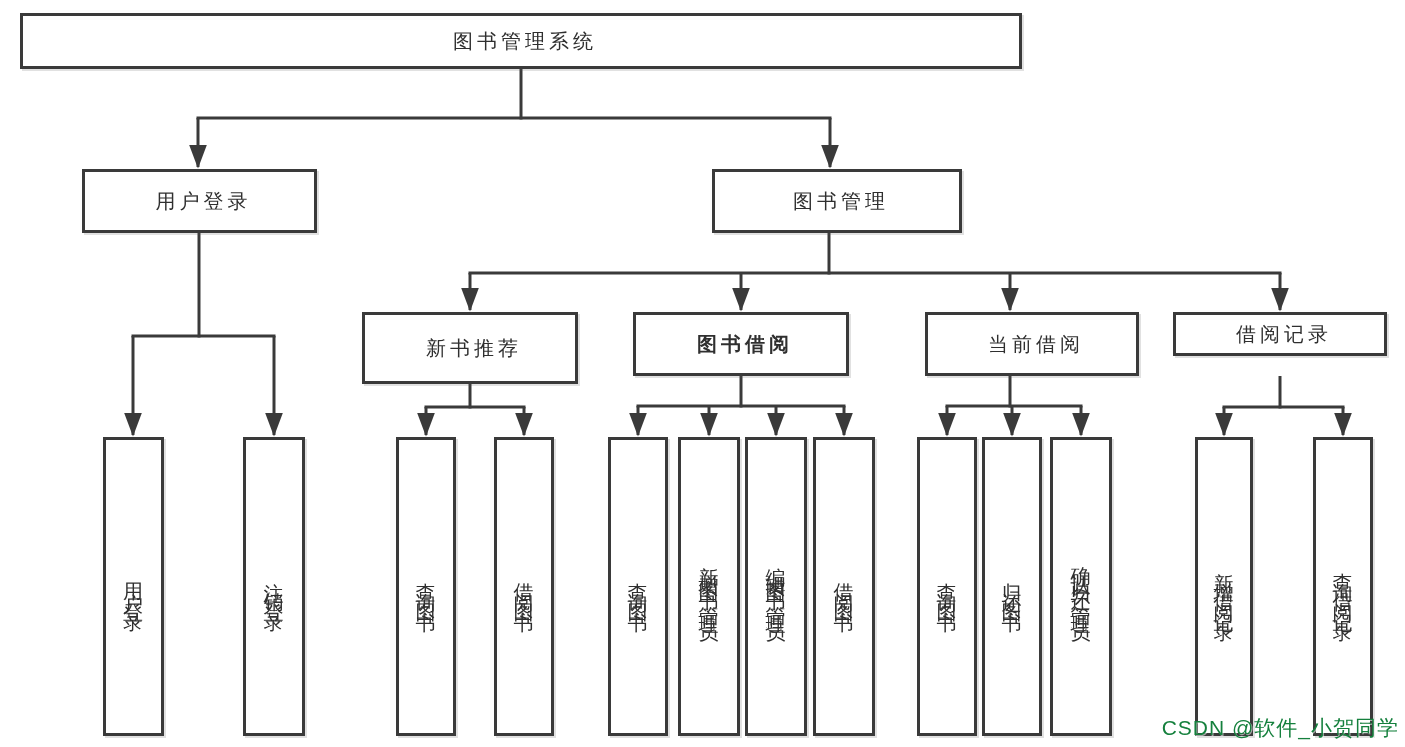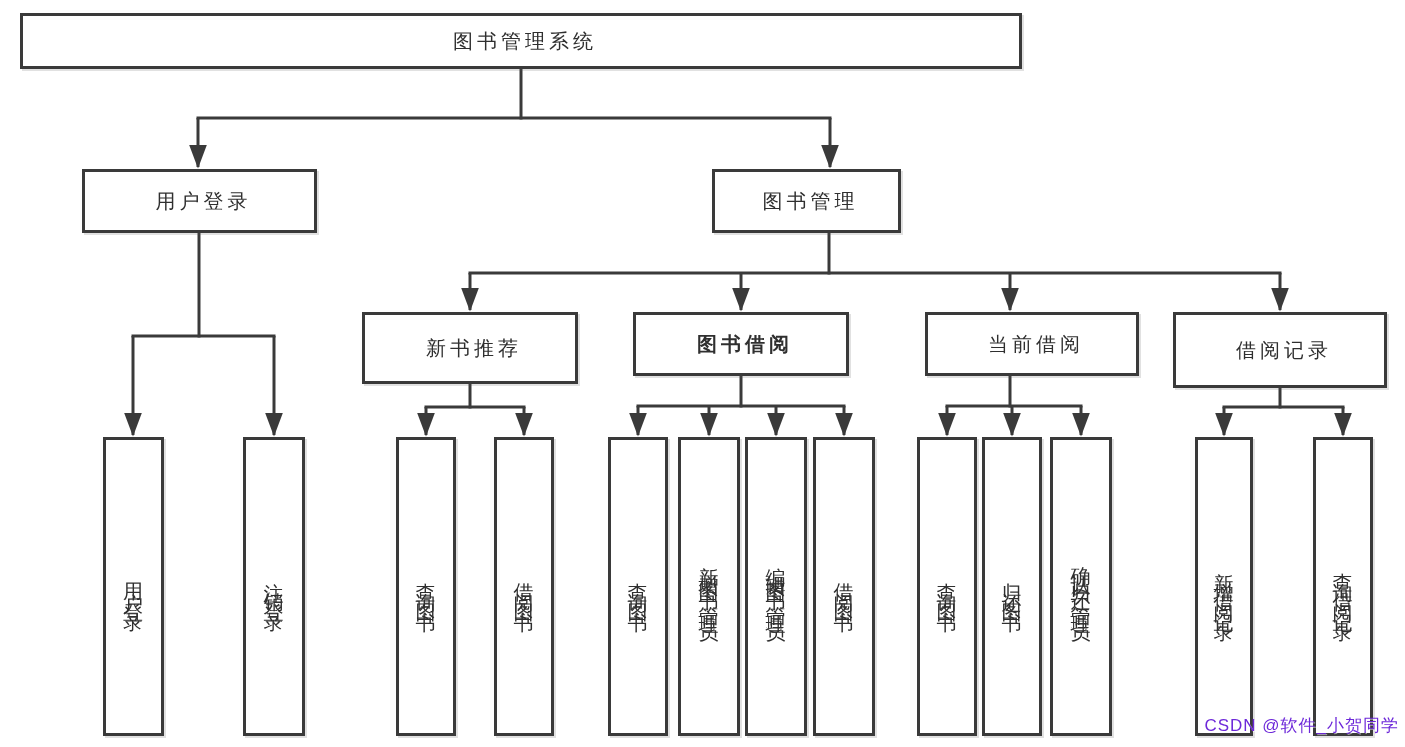--- a/index.html
+++ b/index.html
@@ -38,22 +38,22 @@
     text-orientation: mixed;
     font-size: 20px;
     letter-spacing: 10px;
     line-height: 1;
   }
   .v.long { letter-spacing: 8px; }
   #watermark {
     position: absolute;
     right: 6px;
     top: 714px;
-    font-size: 17px;
-    color: #6d28d9;
+    font-size: 21px;
+    color: #15803d;
     letter-spacing: 1px;
     text-shadow: 1px 1px 0 rgba(255,255,255,0.55);
     white-space: nowrap;
     pointer-events: none;
   }
 </style>
 </head>
 <body>
 
 <div id="stage">
@@ -104,26 +104,26 @@
       <line x1="1280" y1="376" x2="1280" y2="408.5"></line>
       <line x1="1222.5" y1="407" x2="1344.5" y2="407"></line>
       <line x1="1224" y1="407" x2="1224" y2="435" marker-end="url(#arw)"></line>
       <line x1="1343" y1="407" x2="1343" y2="435" marker-end="url(#arw)"></line>
     </g>
   </svg>
 
   <div class="node h" style="left:20px; top:13px; width:1002px; height:56px;">图书管理系统</div>
 
   <div class="node h" style="left:82px; top:169px; width:235px; height:64px;">用户登录</div>
-  <div class="node h" style="left:712px; top:169px; width:189px; height:64px;">图书管理</div>
+  <div class="node h" style="left:712px; top:169px; width:250px; height:64px;">图书管理</div>
 
   <div class="node h" style="left:362px; top:312px; width:216px; height:72px;">新书推荐</div>
   <div class="node h" style="left:633px; top:312px; width:216px; height:64px;font-weight:bold;">图书借阅</div>
   <div class="node h" style="left:925px; top:312px; width:214px; height:64px;">当前借阅</div>
-  <div class="node h" style="left:1173px; top:312px; width:214px; height:76px;">借阅记录</div>
+  <div class="node h" style="left:1173px; top:312px; width:214px; height:44px;">借阅记录</div>
 
   <div class="node v" style="left:103px; top:437px; width:61px; height:299px;">用户登录</div>
   <div class="node v" style="left:243px; top:437px; width:62px; height:299px;">注销登录</div>
 
   <div class="node v" style="left:396px; top:437px; width:60px; height:299px;">查询图书</div>
   <div class="node v" style="left:494px; top:437px; width:60px; height:299px;">借阅图书</div>
 
   <div class="node v" style="left:608px; top:437px; width:60px; height:299px;">查询图书</div>
   <div class="node v long" style="left:678px; top:437px; width:62px; height:299px;">新增图书（管理员）</div>
   <div class="node v long" style="left:745px; top:437px; width:62px; height:299px;">编辑图书（管理员）</div>

